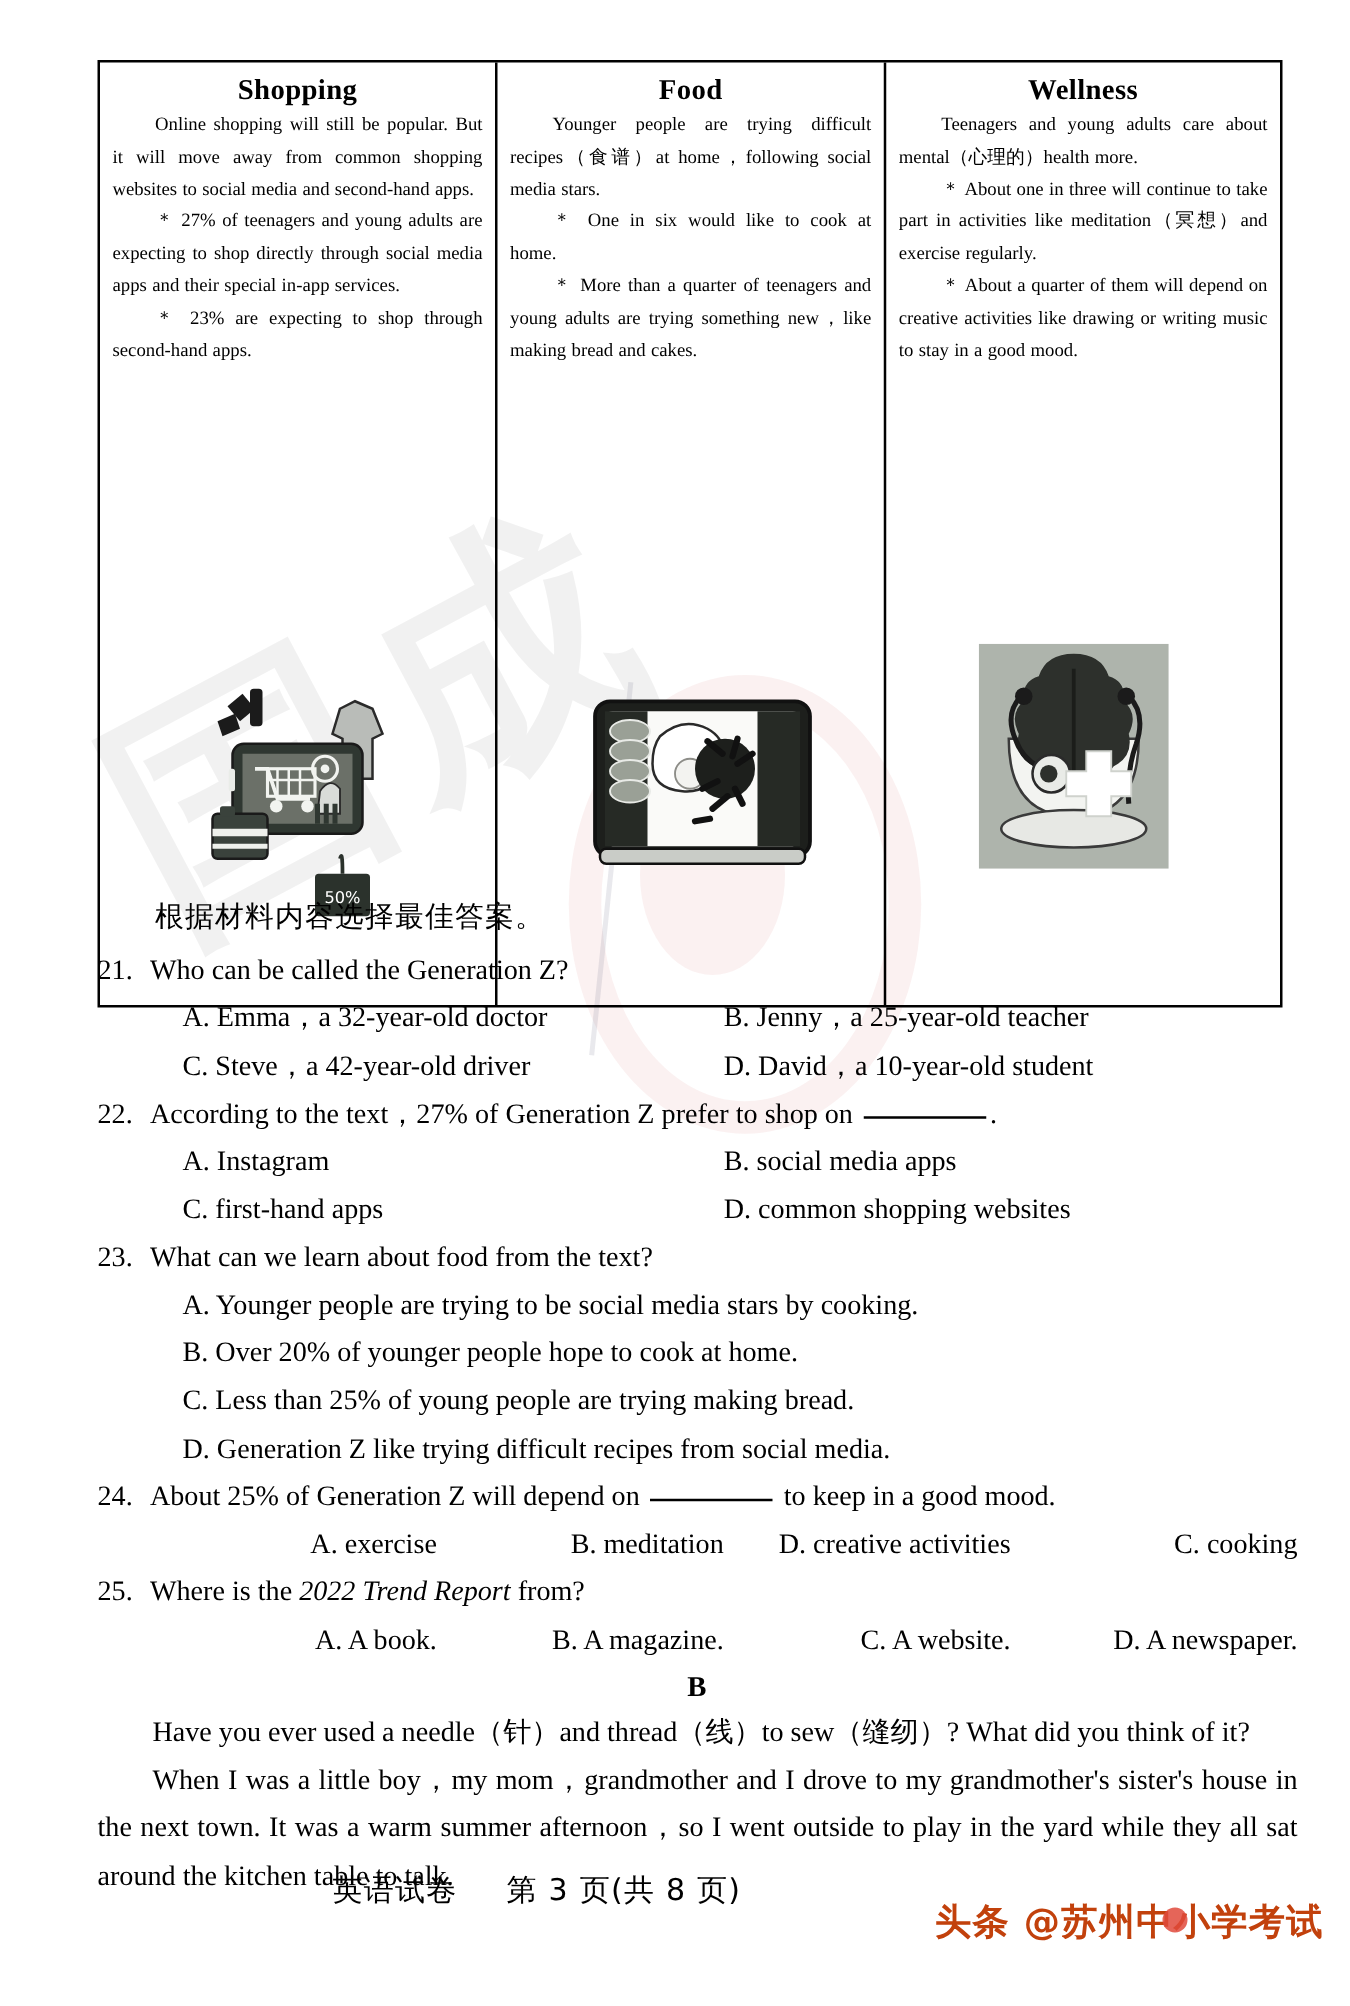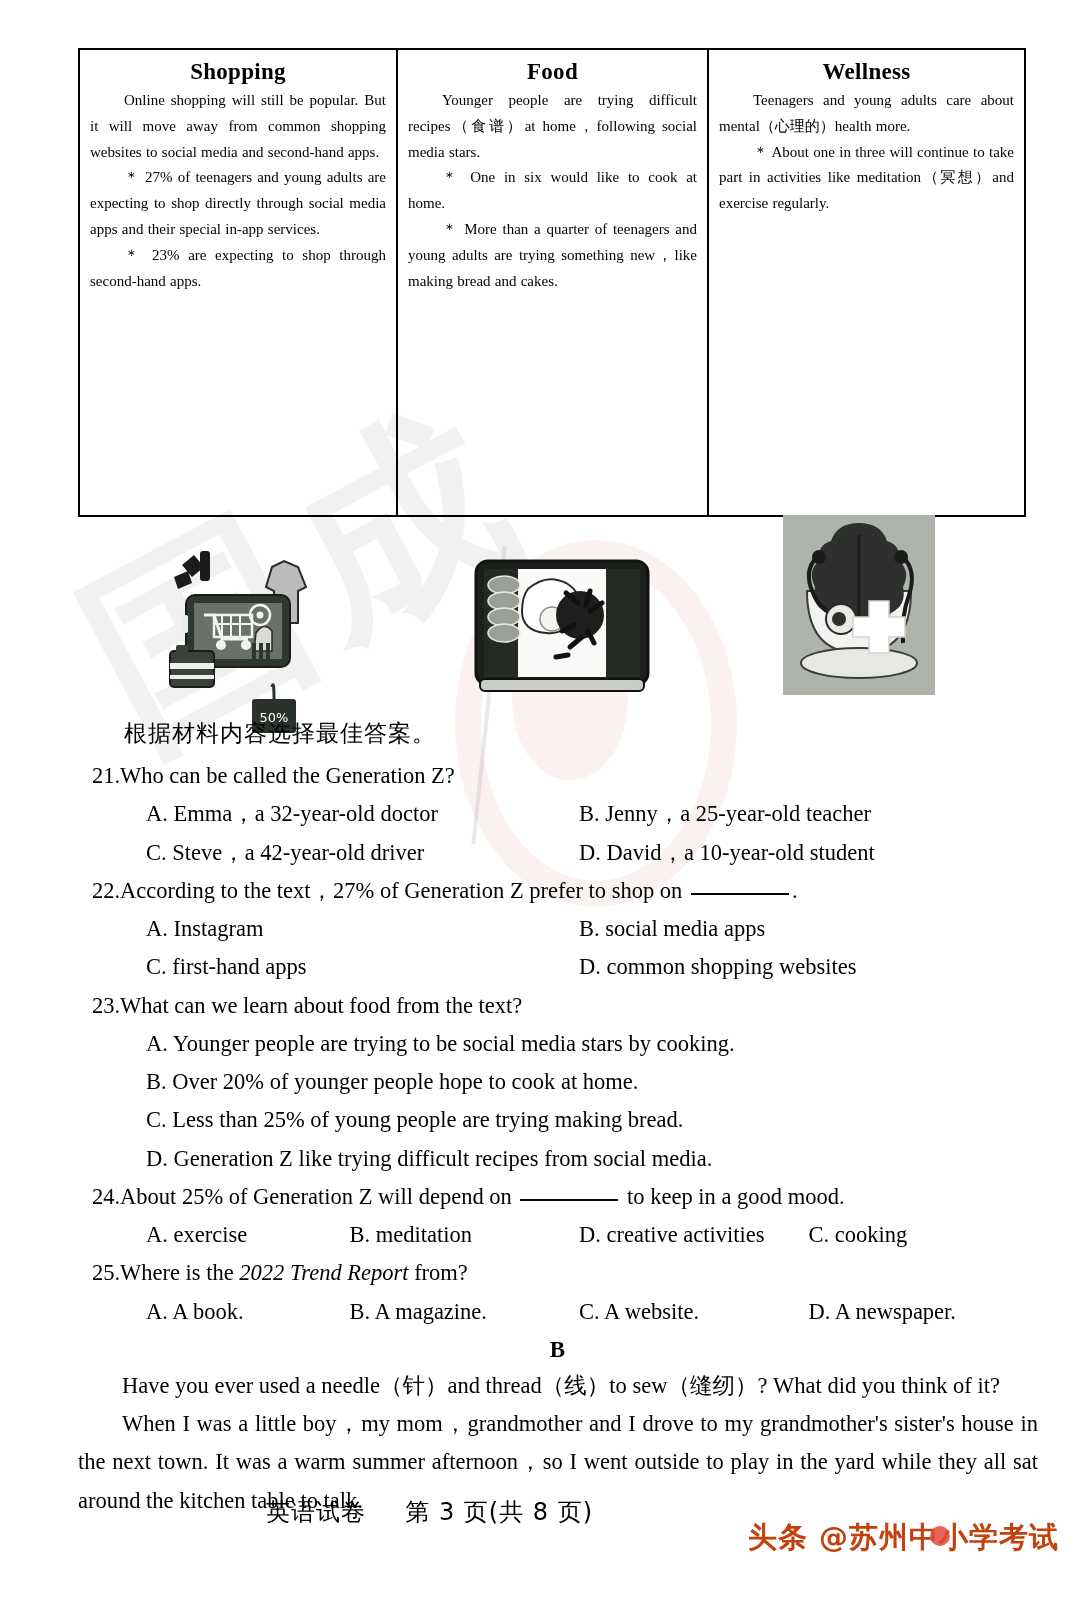--- a/index.html
+++ b/index.html
@@ -64,21 +64,21 @@
     background: rgba(120,120,140,0.16);
     transform: rotate(6deg);
   }
 
   
   .info-table {
     position: absolute;
     left: 78px;
     top: 48px;
     width: 948px;
-    height: 469px;
+    height: 758px;
     border: 2.5px solid #000;
     box-sizing: border-box;
     display: flex;
     z-index: 2;
     background: transparent;
   }
   .col {
     box-sizing: border-box;
     padding: 9px 10px 0 10px;
     position: relative;
@@ -128,41 +128,42 @@
   }
   .q {
     font-size: 22.5px;
     line-height: 1.70;
     margin: 0;
     display: flex;
   }
   .q-num {
     width: 42px;
     flex: 0 0 42px;
-    text-align: right;
+    text-align: left;
   }
   .q-text { flex: 1; }
   .opts-2col {
     display: flex;
     margin-left: 42px;
     font-size: 22.5px;
     line-height: 1.70;
   }
   .opts-2col .o { width: 50%; }
   .opts-2col .o:first-child { padding-left: 26px; box-sizing: border-box; }
   .opt-line {
     margin-left: 68px;
     font-size: 22.5px;
     line-height: 1.70;
   }
   .opts-4col {
     display: flex;
     margin-left: 42px;
     font-size: 22.5px;
     line-height: 1.70;
+    text-align: right;
   }
   .opts-4col .o { width: 25%; }
   .opts-4col .o:first-child { padding-left: 26px; box-sizing: border-box; }
   .blank-line {
     display: inline-block;
     width: 98px;
     border-bottom: 2px solid #000;
     vertical-align: 3px;
     margin: 0 3px;
   }
@@ -314,20 +315,21 @@
       </g>
 
       <rect x="10" y="124" width="164" height="12" rx="5" fill="#c9ccc7" stroke="#111" stroke-width="2"></rect>
     </svg>
   </div>
 
   <div class="col col-wellness">
     <div class="col-head">Wellness</div>
     <p class="col-p">Teenagers and young adults care about mental（心理的）health more.</p>
     <p class="col-p bullet">＊ About one in three will continue to take part in activities like meditation（冥想）and exercise regularly.</p>
+    <p class="col-p bullet">＊ About a quarter of them will depend on creative activities like drawing or writing music to stay in a good mood.</p>
 
     <svg class="illus illus-wellness" viewBox="0 0 152 180">
       <rect x="0" y="0" width="152" height="180" fill="#aeb4ac"></rect>
 
       <path d="M24 76 q0 62 52 62 q52 0 52 -62 z" fill="#f3f4f1" stroke="#3a3a3a" stroke-width="2"></path>
 
       <ellipse cx="76" cy="148" rx="58" ry="15" fill="#e7e8e4" stroke="#3a3a3a" stroke-width="2"></ellipse>
 
       <path d="M76 8 q-22 0 -28 18 q-14 4 -12 20 q-12 10 -4 26 q-4 18 12 26 q10 14 32 14 q22 0 32 -14 q16 -8 12 -26 q8 -16 -4 -26 q2 -16 -12 -20 q-6 -18 -28 -18 z" fill="#2d302c"></path>
       <line x1="76" y1="20" x2="76" y2="104" stroke="#1b1d1a" stroke-width="3"></line>

